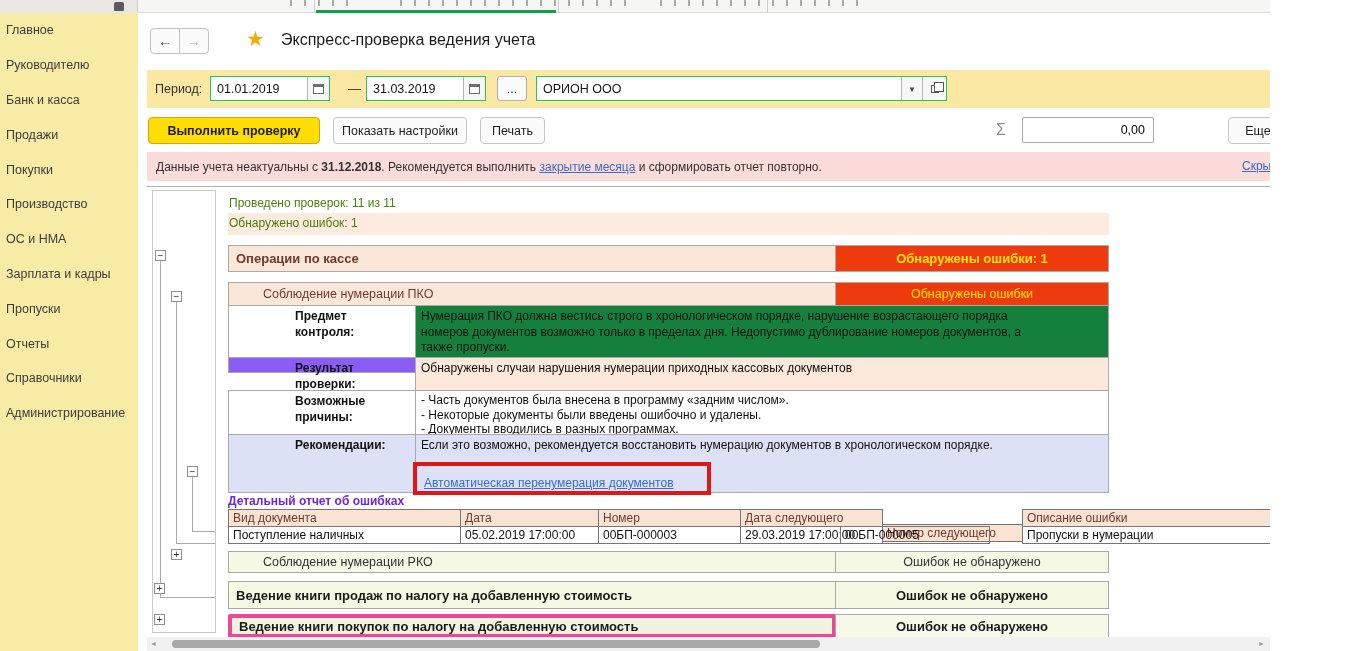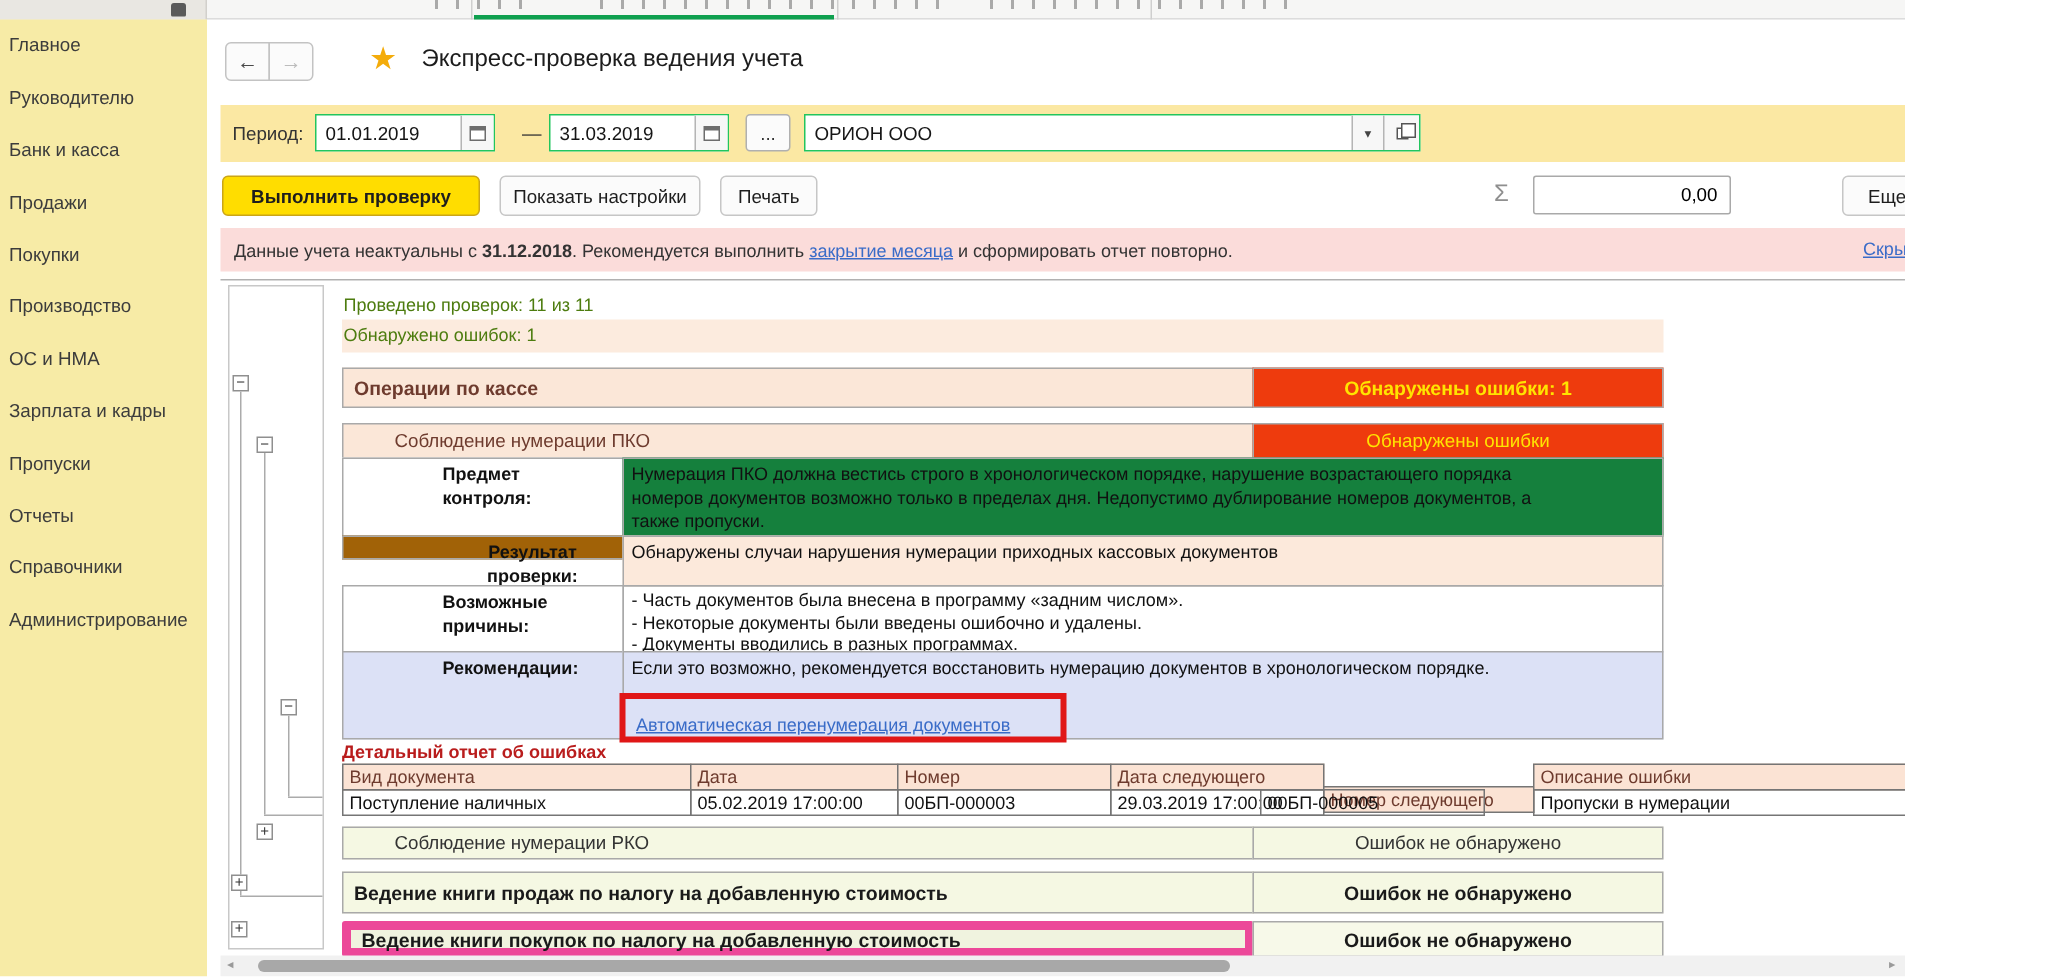--- a/index.html
+++ b/index.html
@@ -230,21 +230,21 @@
   <div class="cell labcell" style="left:228px; top:305px; width:188px; height:53px; background:#fff;">
     <div>Предмет</div>
     <div>контроля:</div>
   </div>
   <div class="cell valcell" style="left:415px; top:305px; width:694px; height:53px; background:#15803d;">
     <div>Нумерация ПКО должна вестись строго в хронологическом порядке, нарушение возрастающего порядка</div>
     <div>номеров документов возможно только в пределах дня. Недопустимо дублирование номеров документов, а</div>
     <div>также пропуски.</div>
   </div>
 
-  <div class="cell labcell" style="left:228px; top:357px; width:188px; height:16px; background:#a16207;text-align:center;">
+  <div class="cell labcell" style="left:228px; top:357px; width:188px; height:16px; background:#8b5cf6;">
     <div>Результат</div>
     <div>проверки:</div>
   </div>
   <div class="cell valcell" style="left:415px; top:357px; width:694px; height:34px; background:#fce9db;">
     <div>Обнаружены случаи нарушения нумерации приходных кассовых документов</div>
   </div>
 
   <div class="cell labcell" style="left:228px; top:390px; width:188px; height:45px; background:#fff;">
     <div>Возможные</div>
     <div>причины:</div>
@@ -257,21 +257,21 @@
 
   <div class="cell labcell lavcell" style="left:228px; top:434px; width:188px; height:59px;">
     <div>Рекомендации:</div>
   </div>
   <div class="cell valcell lavcell" style="left:415px; top:434px; width:694px; height:59px;">
     <div>Если это возможно, рекомендуется восстановить нумерацию документов в хронологическом порядке.</div>
   </div>
   <a id="renumber-link" class="abs lnk">Автоматическая перенумерация документов</a>
   <div id="anno-box" class="abs"></div>
 
-  <div class="rtext bold" style="left:228px; top:494px; color:#b91c1c;">Детальный отчет об ошибках</div>
+  <div class="rtext bold" style="left:228px; top:494px; color:#6d28d9;">Детальный отчет об ошибках</div>
 
   <div class="tcell thead" style="left:228px; top:509px; width:233px; height:18px;">Вид документа</div>
   <div class="tcell thead" style="left:460px; top:509px; width:139px; height:18px;">Дата</div>
   <div class="tcell thead" style="left:598px; top:509px; width:143px; height:18px;">Номер</div>
   <div class="tcell thead" style="left:740px; top:509px; width:143px; height:18px;">Дата следующего</div>
   <div class="tcell thead" style="left:882px; top:509px; width:141px; height:18px;margin-top:15px;">Номер следующего</div>
   <div class="tcell thead" style="left:1022px; top:509px; width:249px; height:18px;">Описание ошибки</div>
 
   <div class="tcell" style="left:228px; top:526px; width:233px; height:18px;">Поступление наличных</div>
   <div class="tcell" style="left:460px; top:526px; width:139px; height:18px;">05.02.2019 17:00:00</div>
@@ -279,21 +279,21 @@
   <div class="tcell" style="left:740px; top:526px; width:143px; height:18px;">29.03.2019 17:00:00</div>
   <div class="tcell" style="left:840px; top:526px; width:150px; height:18px;">00БП-000005</div>
   <div class="tcell" style="left:1022px; top:526px; width:249px; height:18px;">Пропуски в нумерации</div>
 
   <div class="cell greencell" style="left:228px; top:551px; width:608px; height:22px; padding-left:34px;">Соблюдение нумерации РКО</div>
   <div class="cell greencell ctr" style="left:835px; top:551px; width:274px; height:22px;">Ошибок не обнаружено</div>
 
   <div class="cell greencell bold" style="left:228px; top:581px; width:608px; height:28px; padding-left:7px; font-size:13px; color:#1a1a1a;">Ведение книги продаж по налогу на добавленную стоимость</div>
   <div class="cell greencell ctr bold" style="left:835px; top:581px; width:274px; height:28px; font-size:13px; color:#1a1a1a;">Ошибок не обнаружено</div>
 
-  <div class="cell bold" style="left:228px; top:614px; width:608px; height:24px; padding-left:7px; font-size:13px; color:#1a1a1a; background:#f0f3df; border:6px solid #ec4899; border-radius:2px;">
+  <div class="cell bold" style="left:228px; top:614px; width:608px; height:24px; padding-left:7px; font-size:13px; color:#1a1a1a; background:#f0f3df; border:4px solid #ec4899; border-radius:2px;">
       <span>Ведение книги покупок по налогу на добавленную стоимость</span>
     </div>
   <div class="cell ctr bold" style="left:835px; top:614px; width:274px; height:24px; font-size:13px; color:#1a1a1a; background:#f7f9e9;">Ошибок не обнаружено</div>
 
   <div id="hscroll" class="abs">
     <span class="scr-arrow" style="left:3px;">◄</span>
     <div id="hthumb"></div>
     <span class="scr-arrow" style="left:1111px;">►</span>
   </div>
 

